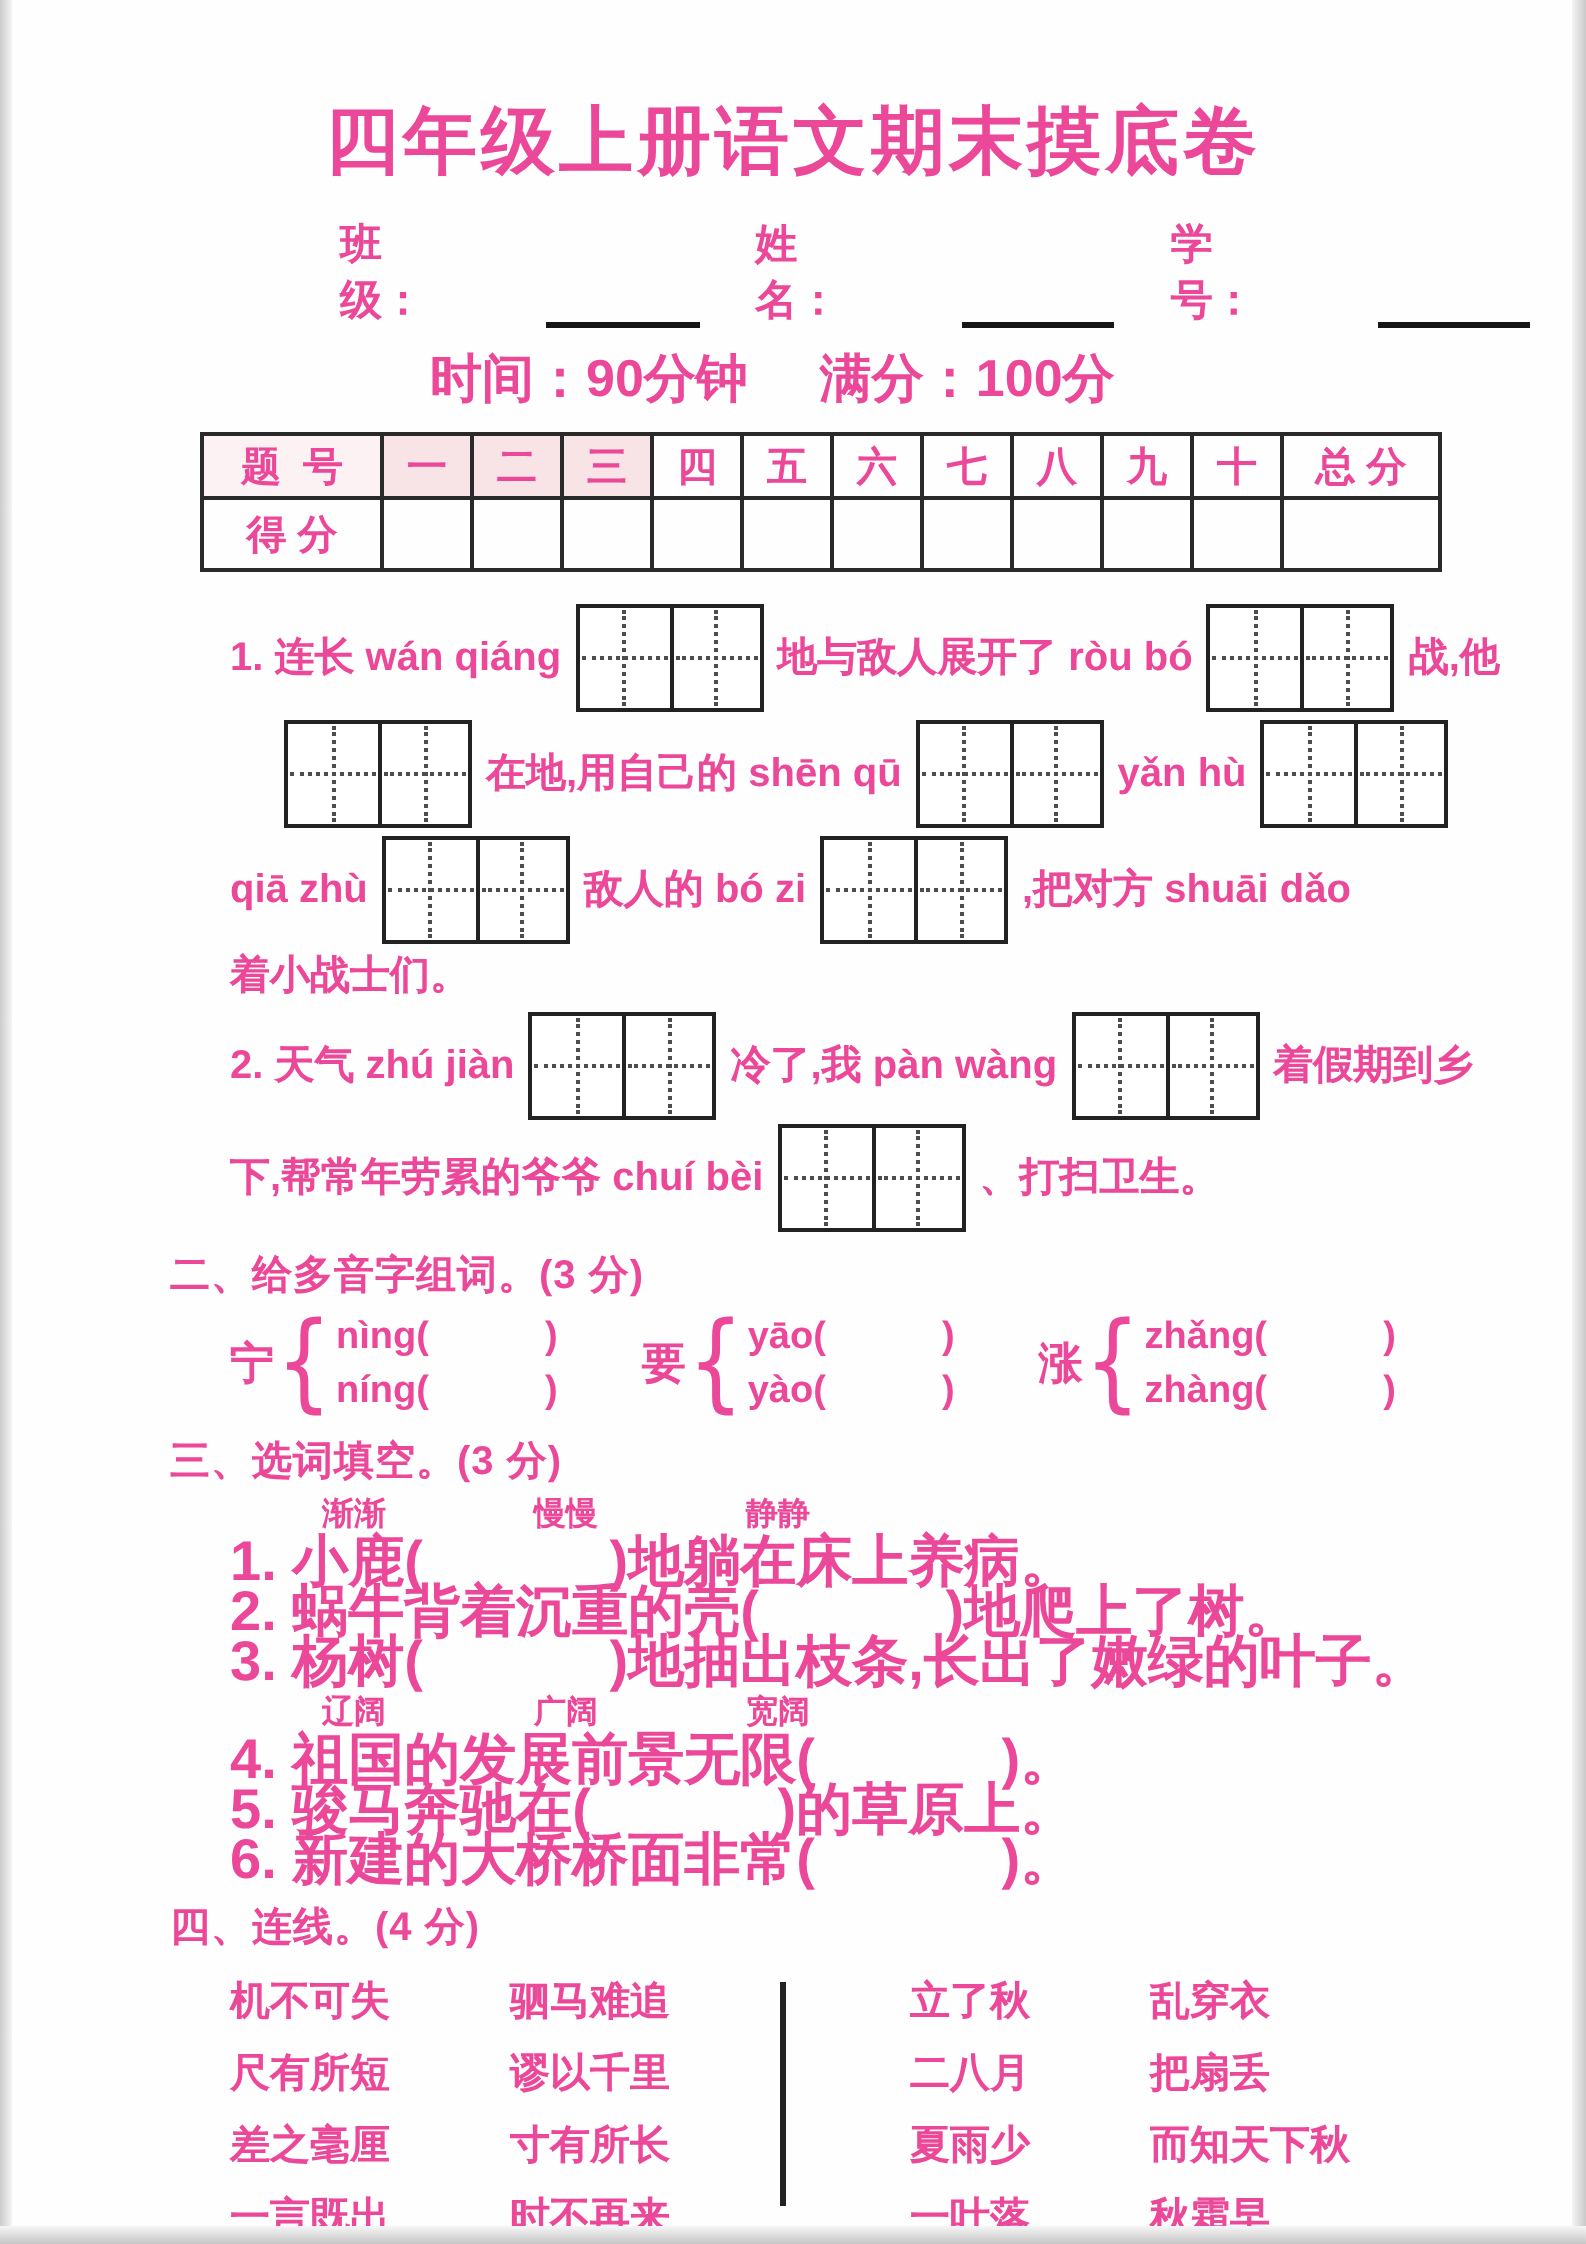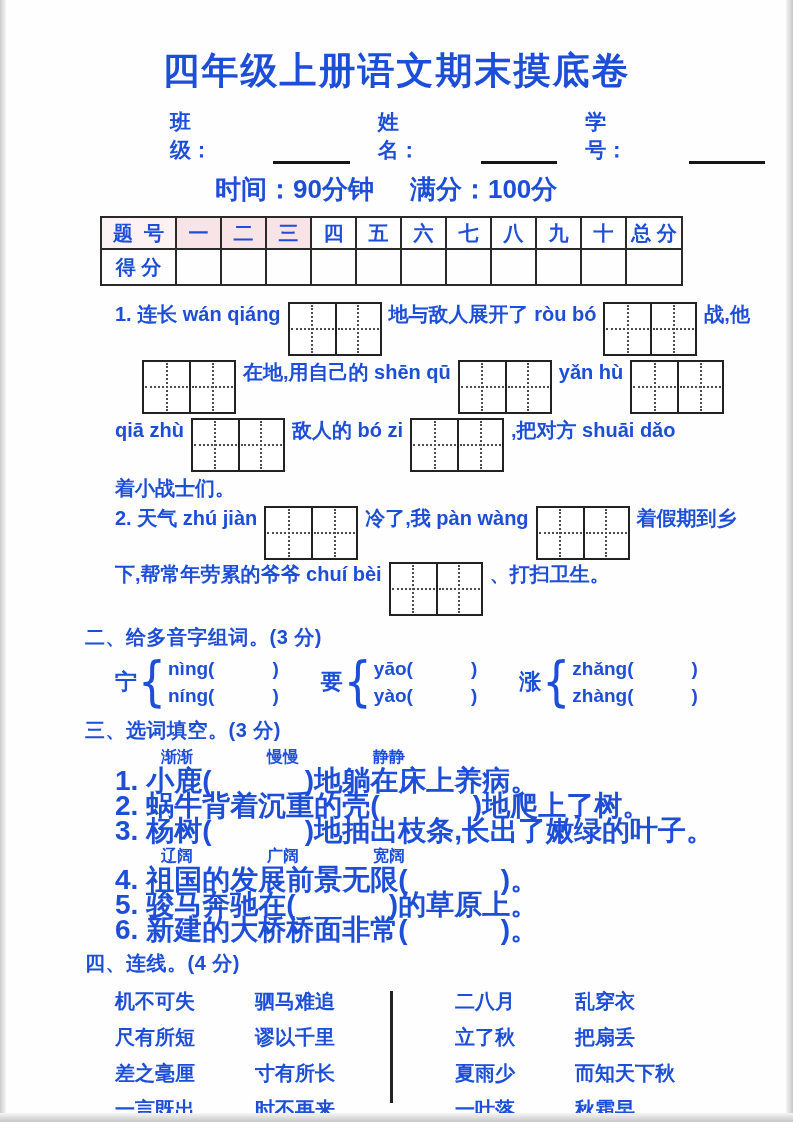--- a/index.html
+++ b/index.html
@@ -1,19 +1,19 @@
 <!DOCTYPE html>
 <html><head>
 <meta charset="utf-8">
 <style>
   * { margin:0; padding:0; box-sizing:border-box; }
   html,body { background:#ffffff; }
   .page {
     position:relative; width:793px; height:1122px; background:#fffefe;
-    font-family:"Liberation Sans", sans-serif; color:#1d4ed8; overflow:hidden;
+    font-family:"Liberation Sans", sans-serif; color:#ec4899; overflow:hidden;
   }
   
   .edge-l { position:absolute; left:0; top:0; bottom:0; width:6px;
             background:linear-gradient(to right,#cccccc,#f5f5f5); }
   .edge-r { position:absolute; right:0; top:0; bottom:0; width:7px;
             background:linear-gradient(to left,#c9c9c9,#f5f5f5); }
   .edge-b { position:absolute; left:0; right:0; bottom:0; height:9px;
             background:linear-gradient(to top,#c6c6c6,#f6f6f6); }
 
   .title { margin:46px 40px 0; text-align:center; font-size:37px; font-weight:bold;
@@ -25,28 +25,28 @@
   .blank { display:inline-block; width:80px; height:22px;
            border-bottom:3px solid #161616; margin-left:6px; }
 
   .info { display:flex; margin:8px 0 0 215px; font-size:26px; font-weight:600; gap:36px; }
 
   table.score { border-collapse:collapse; margin:9px 0 0 100px; }
   table.score td { border:2px solid #2a2a2a; text-align:center;
                    font-size:20px; font-weight:bold; white-space:pre; }
   table.score tr.hrow td { height:32px; }
   table.score tr.srow td { height:36px; }
-  td.c0 { width:75px;margin-left:32px; } td.cm { width:45px; } td.cl { width:56px; }
+  td.c0 { width:90px;margin-left:32px; } td.cm { width:45px; } td.cl { width:79px; }
   td.pink  { background:rgba(233,170,175,0.30); }
   td.pink2 { background:rgba(233,170,175,0.14); }
 
   .content { margin:16px 55px 0 85px; }
   .sec-title { font-size:20px; font-weight:bold; letter-spacing:0.5px; }
 
-  .prow { display:flex; margin-left:30px; margin-top:4px; }
+  .prow { display:flex; align-items:center; margin-left:30px; margin-top:4px; }
   .prow.first { margin-top:5px; }
   .ptext { font-size:20px; font-weight:600; white-space:pre; line-height:24px; }
   .tzg { display:flex; border:2px solid #222222; height:54px; flex:0 0 auto;
          margin:0 7px; background:#fff; }
   .tzg .cell { width:45px; position:relative; }
   .tzg .cell + .cell { border-left:2px solid #222222; }
   .tzg .cell::before { content:""; position:absolute; top:1px; bottom:1px; left:50%;
          margin-left:-1px; border-left:2px dotted #4d4d4d; }
   .tzg .cell::after  { content:""; position:absolute; left:1px; right:1px; top:50%;
          margin-top:-1px; border-top:2px dotted #4d4d4d; }
@@ -269,22 +269,22 @@
           <div>一言既出</div>
         </div>
         <div class="s4col col2">
           <div>驷马难追</div>
           <div>谬以千里</div>
           <div>寸有所长</div>
           <div>时不再来</div>
         </div>
         <div class="vdivider"></div>
         <div class="s4col col3">
+          <div>立了秋</div>
           <div>二八月</div>
-          <div>立了秋</div>
           <div>夏雨少</div>
           <div>一叶落</div>
         </div>
         <div class="s4col">
           <div>乱穿衣</div>
           <div>把扇丢</div>
           <div>而知天下秋</div>
           <div>秋霜早</div>
         </div>
       </div>

